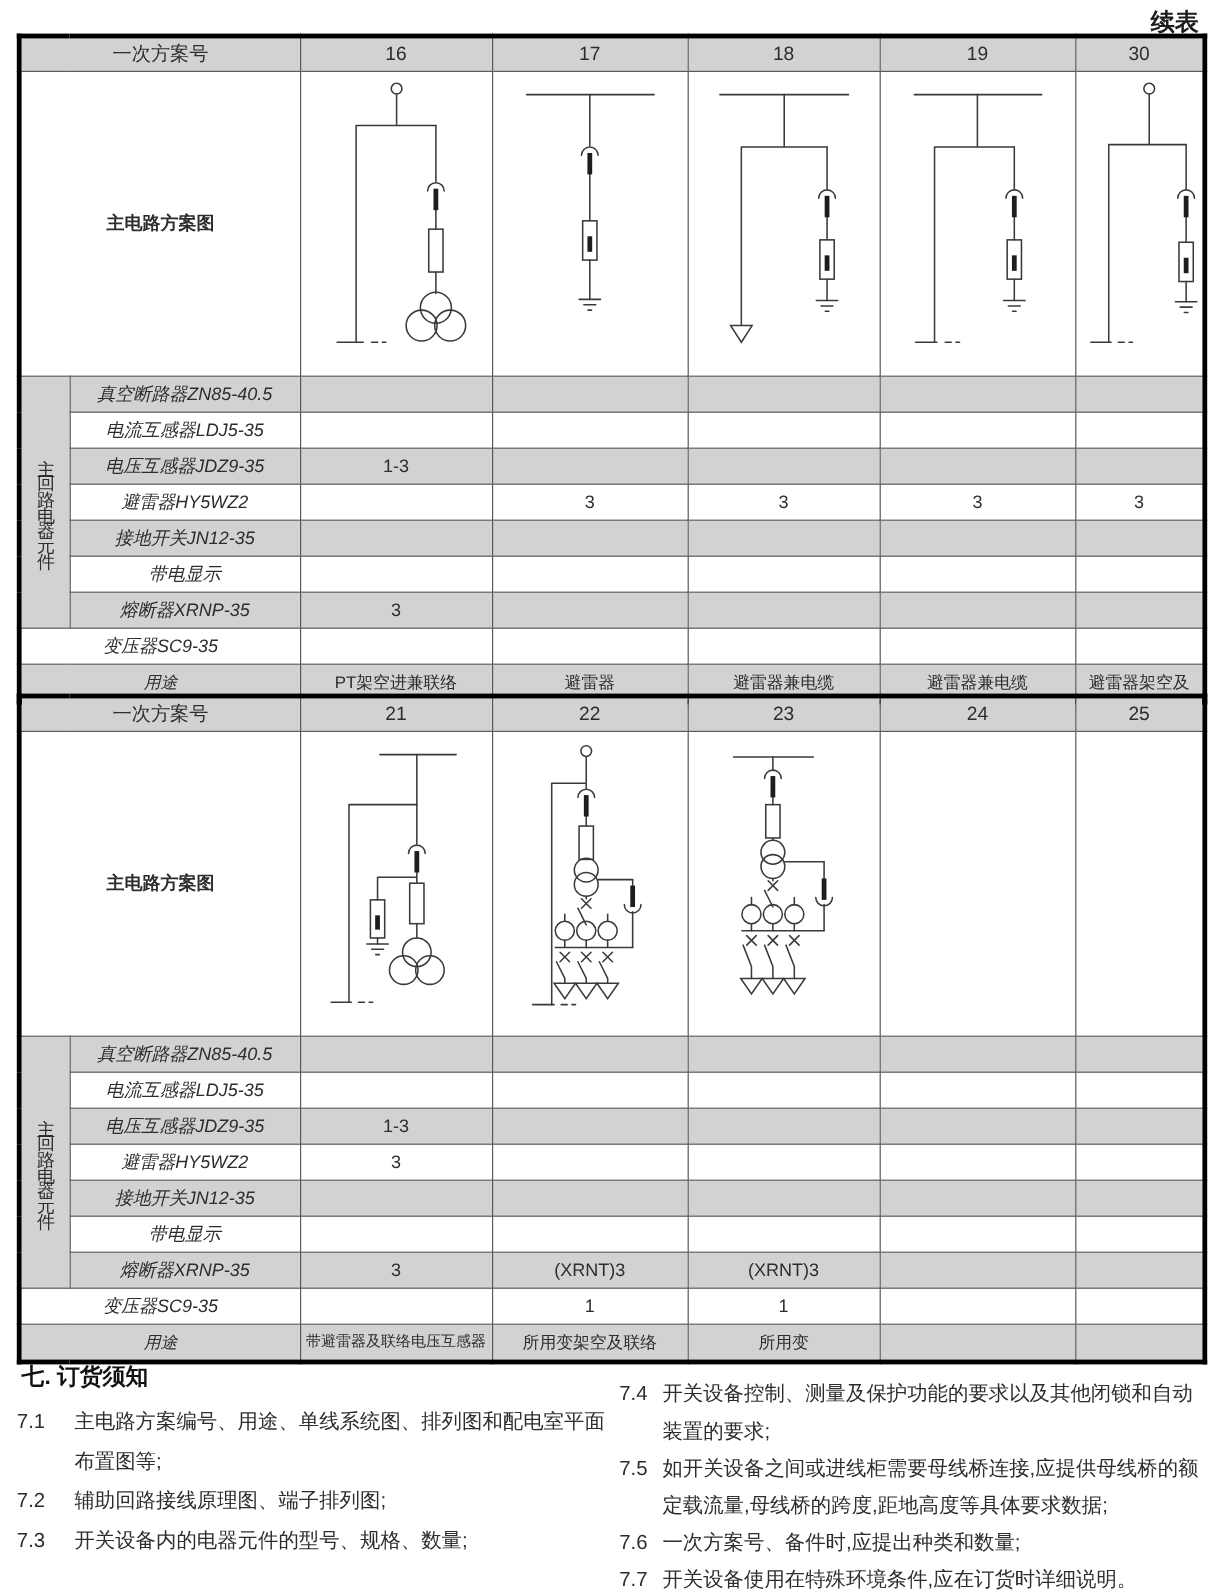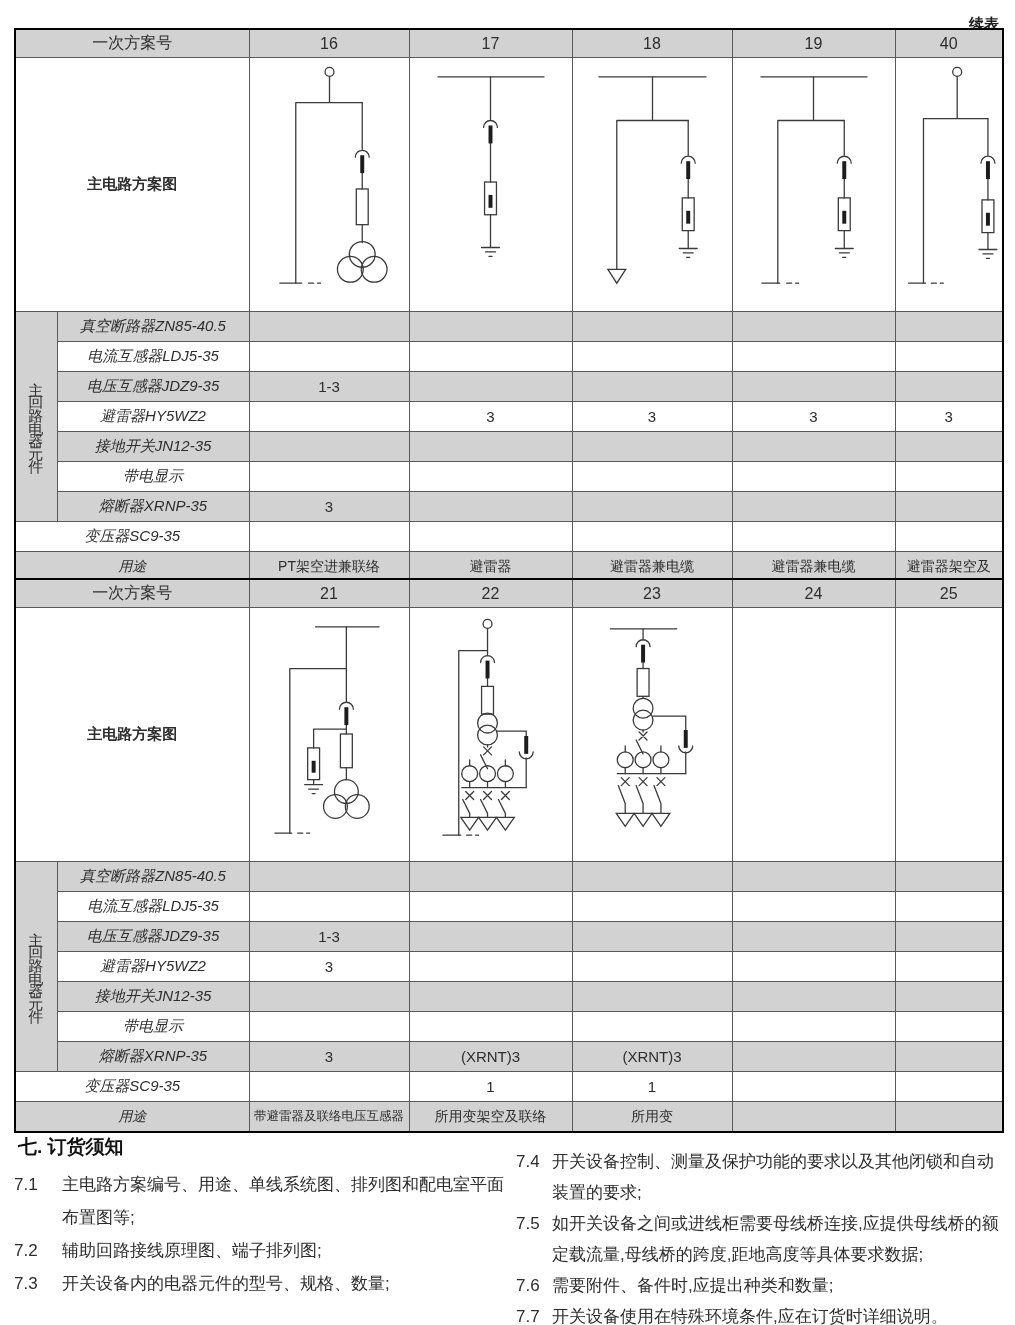--- a/index.html
+++ b/index.html
@@ -1,26 +1,26 @@
 <!DOCTYPE html>
 <html><head>
 <meta charset="utf-8">
 <style>
   html,body{margin:0;padding:0;}
   body{
     width:1015px;height:1325px;position:relative;background:#fff;
     font-family:"Liberation Sans","DejaVu Sans",sans-serif;color:#2d2d2d;
     overflow:hidden;
   }
-  .continued{position:absolute;top:15px;right:16px;font-size:15px;font-weight:bold;color:#1c1c1c;}
+  .continued{position:absolute;top:5px;right:16px;font-size:20px;font-weight:bold;color:#1c1c1c;}
 
   table.scheme{
     position:absolute;left:14px;width:988px;
     border-collapse:collapse;table-layout:fixed;
-    border:2px solid #000000;
+    border:4px solid #000000;
   }
   #table1{top:28px;}
   #table2{top:578px;}
   table.scheme td{
     border:1px solid #5a5a5a;
     text-align:center;vertical-align:middle;
     font-size:15px;padding:0;overflow:hidden;white-space:nowrap;
     height:29px;background:#fff;
   }
   tr.hdr td{background:#d2d2d2;font-size:16px;height:27px;}
@@ -64,21 +64,21 @@
     <col style="width:163px">
       <col style="width:108px">
   </colgroup>
   <tbody>
     <tr class="hdr">
       <td colspan="2">一次方案号</td>
       <td>16</td>
       <td>17</td>
       <td>18</td>
       <td>19</td>
-      <td>40</td>
+      <td>30</td>
     </tr>
     <tr class="diag">
       <td colspan="2">主电路方案图</td>
       <td class="dcell">
         <svg viewBox="0 0 160 253">
           <g class="dg">
             <circle cx="80" cy="13" r="4.5"></circle>
             <path d="M80 17.5 V44 M46 44 H113 M46 44 V226"></path>
             <path d="M30 226 H52 M59 226 h5 M68 226 h3"></path>
             <path d="M113 44 V91"></path>
@@ -472,20 +472,20 @@
     <div class="note-item">
       <span class="num">7.4</span>
       <span class="txt">开关设备控制、测量及保护功能的要求以及其他闭锁和自动装置的要求;</span>
     </div>
     <div class="note-item">
       <span class="num">7.5</span>
       <span class="txt">如开关设备之间或进线柜需要母线桥连接,应提供母线桥的额定载流量,母线桥的跨度,距地高度等具体要求数据;</span>
     </div>
     <div class="note-item">
       <span class="num">7.6</span>
-      <span class="txt">需要附件、备件时,应提出种类和数量;</span>
+      <span class="txt">一次方案号、备件时,应提出种类和数量;</span>
     </div>
     <div class="note-item">
       <span class="num">7.7</span>
       <span class="txt">开关设备使用在特殊环境条件,应在订货时详细说明。</span>
     </div>
   </div>
 </div>
 
 </body></html>

